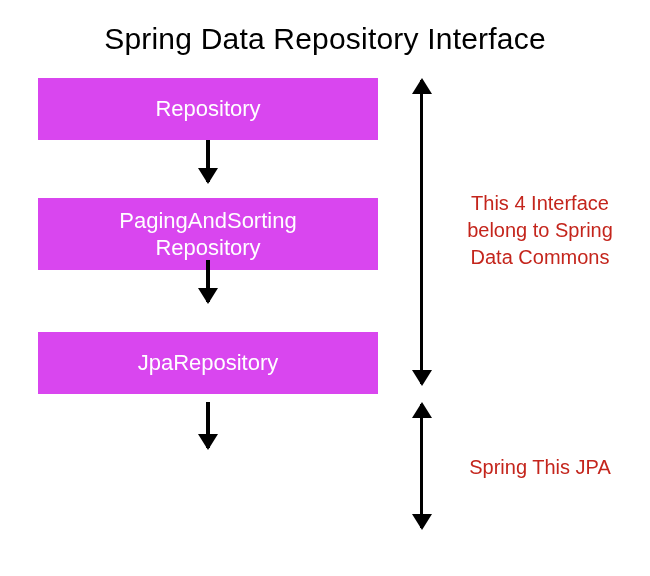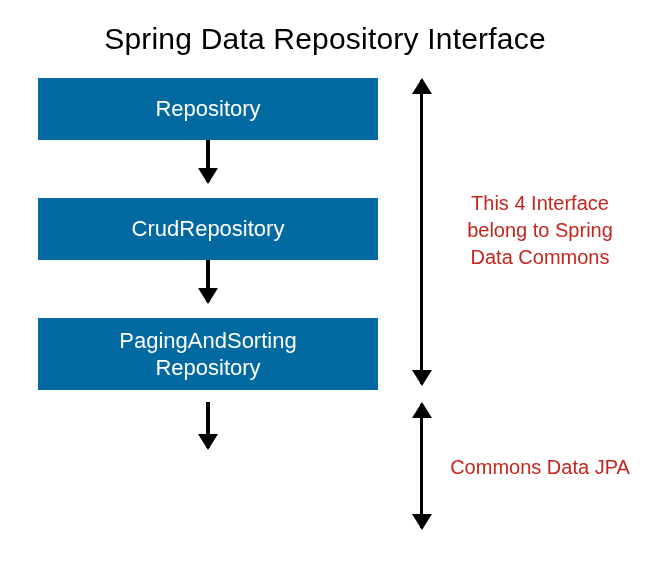--- a/index.html
+++ b/index.html
@@ -18,21 +18,21 @@
       padding: 22px 0 18px;
       letter-spacing: 0.2px;
     }
     .boxes {
       position: absolute;
       left: 38px;
       top: 78px;
       width: 340px;
     }
     .box {
-      background: #0369a1;
+      background: #d946ef;
       color: #fff;
       font-size: 22px;
       font-weight: 400;
       display: flex;
       align-items: center;
       justify-content: center;
       text-align: center;
       line-height: 1.25;
       padding: 6px 8px;
     }
@@ -96,28 +96,28 @@
 </head>
 <body>
 
 <div class="title">Spring Data Repository Interface</div>
 
 <div class="boxes">
   <div class="box b1">
       <span>Repository</span>
     </div>
   <div class="arrow-down a1"></div>
-  <div class="box b2">
-      <span>CrudRepository</span>
-    </div>
   <div class="arrow-down a2"></div>
   <div class="box b3">
       <span>PagingAndSorting
 Repository</span>
     </div>
   <div class="arrow-down a3"></div>
+  <div class="box b4">
+      <span>JpaRepository</span>
+    </div>
 </div>
 
 <div class="bracket bracket1"></div>
 <div class="bracket bracket2"></div>
 
 <div class="annotation ann1">This 4 Interface belong to Spring Data Commons</div>
-<div class="annotation ann2">Commons Data JPA</div>
+<div class="annotation ann2">Spring This JPA</div>
 
 </body></html>

